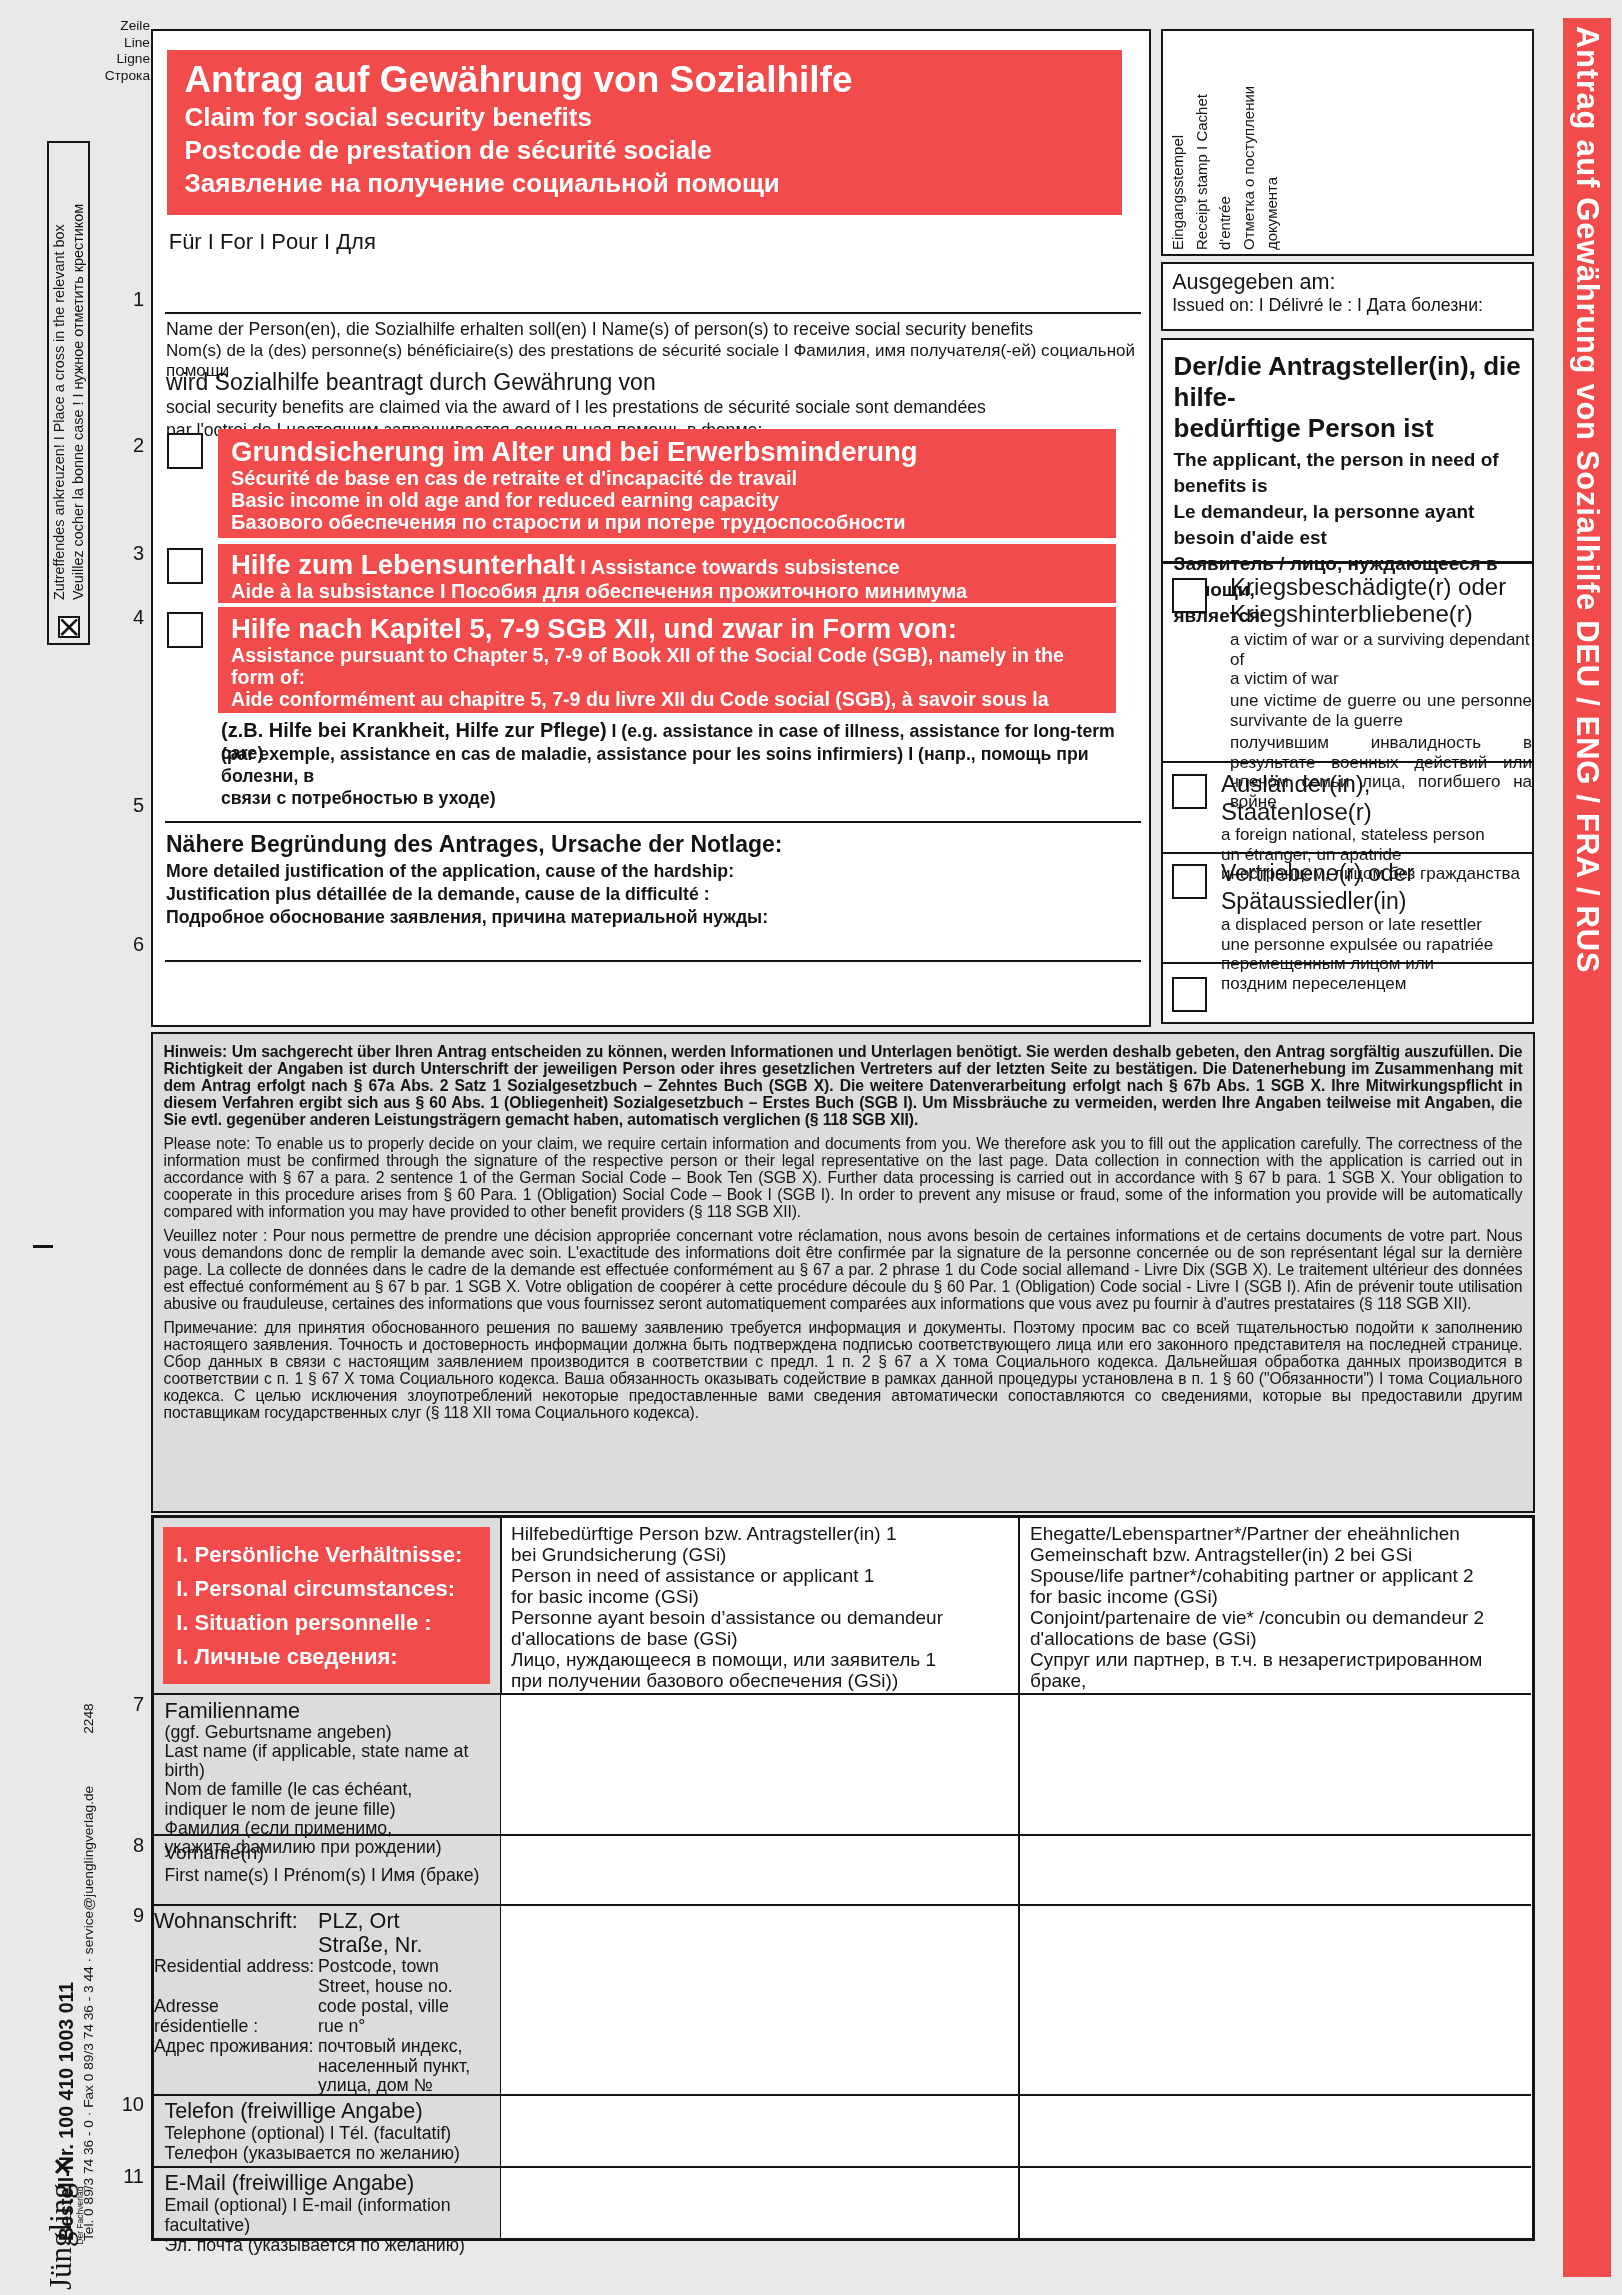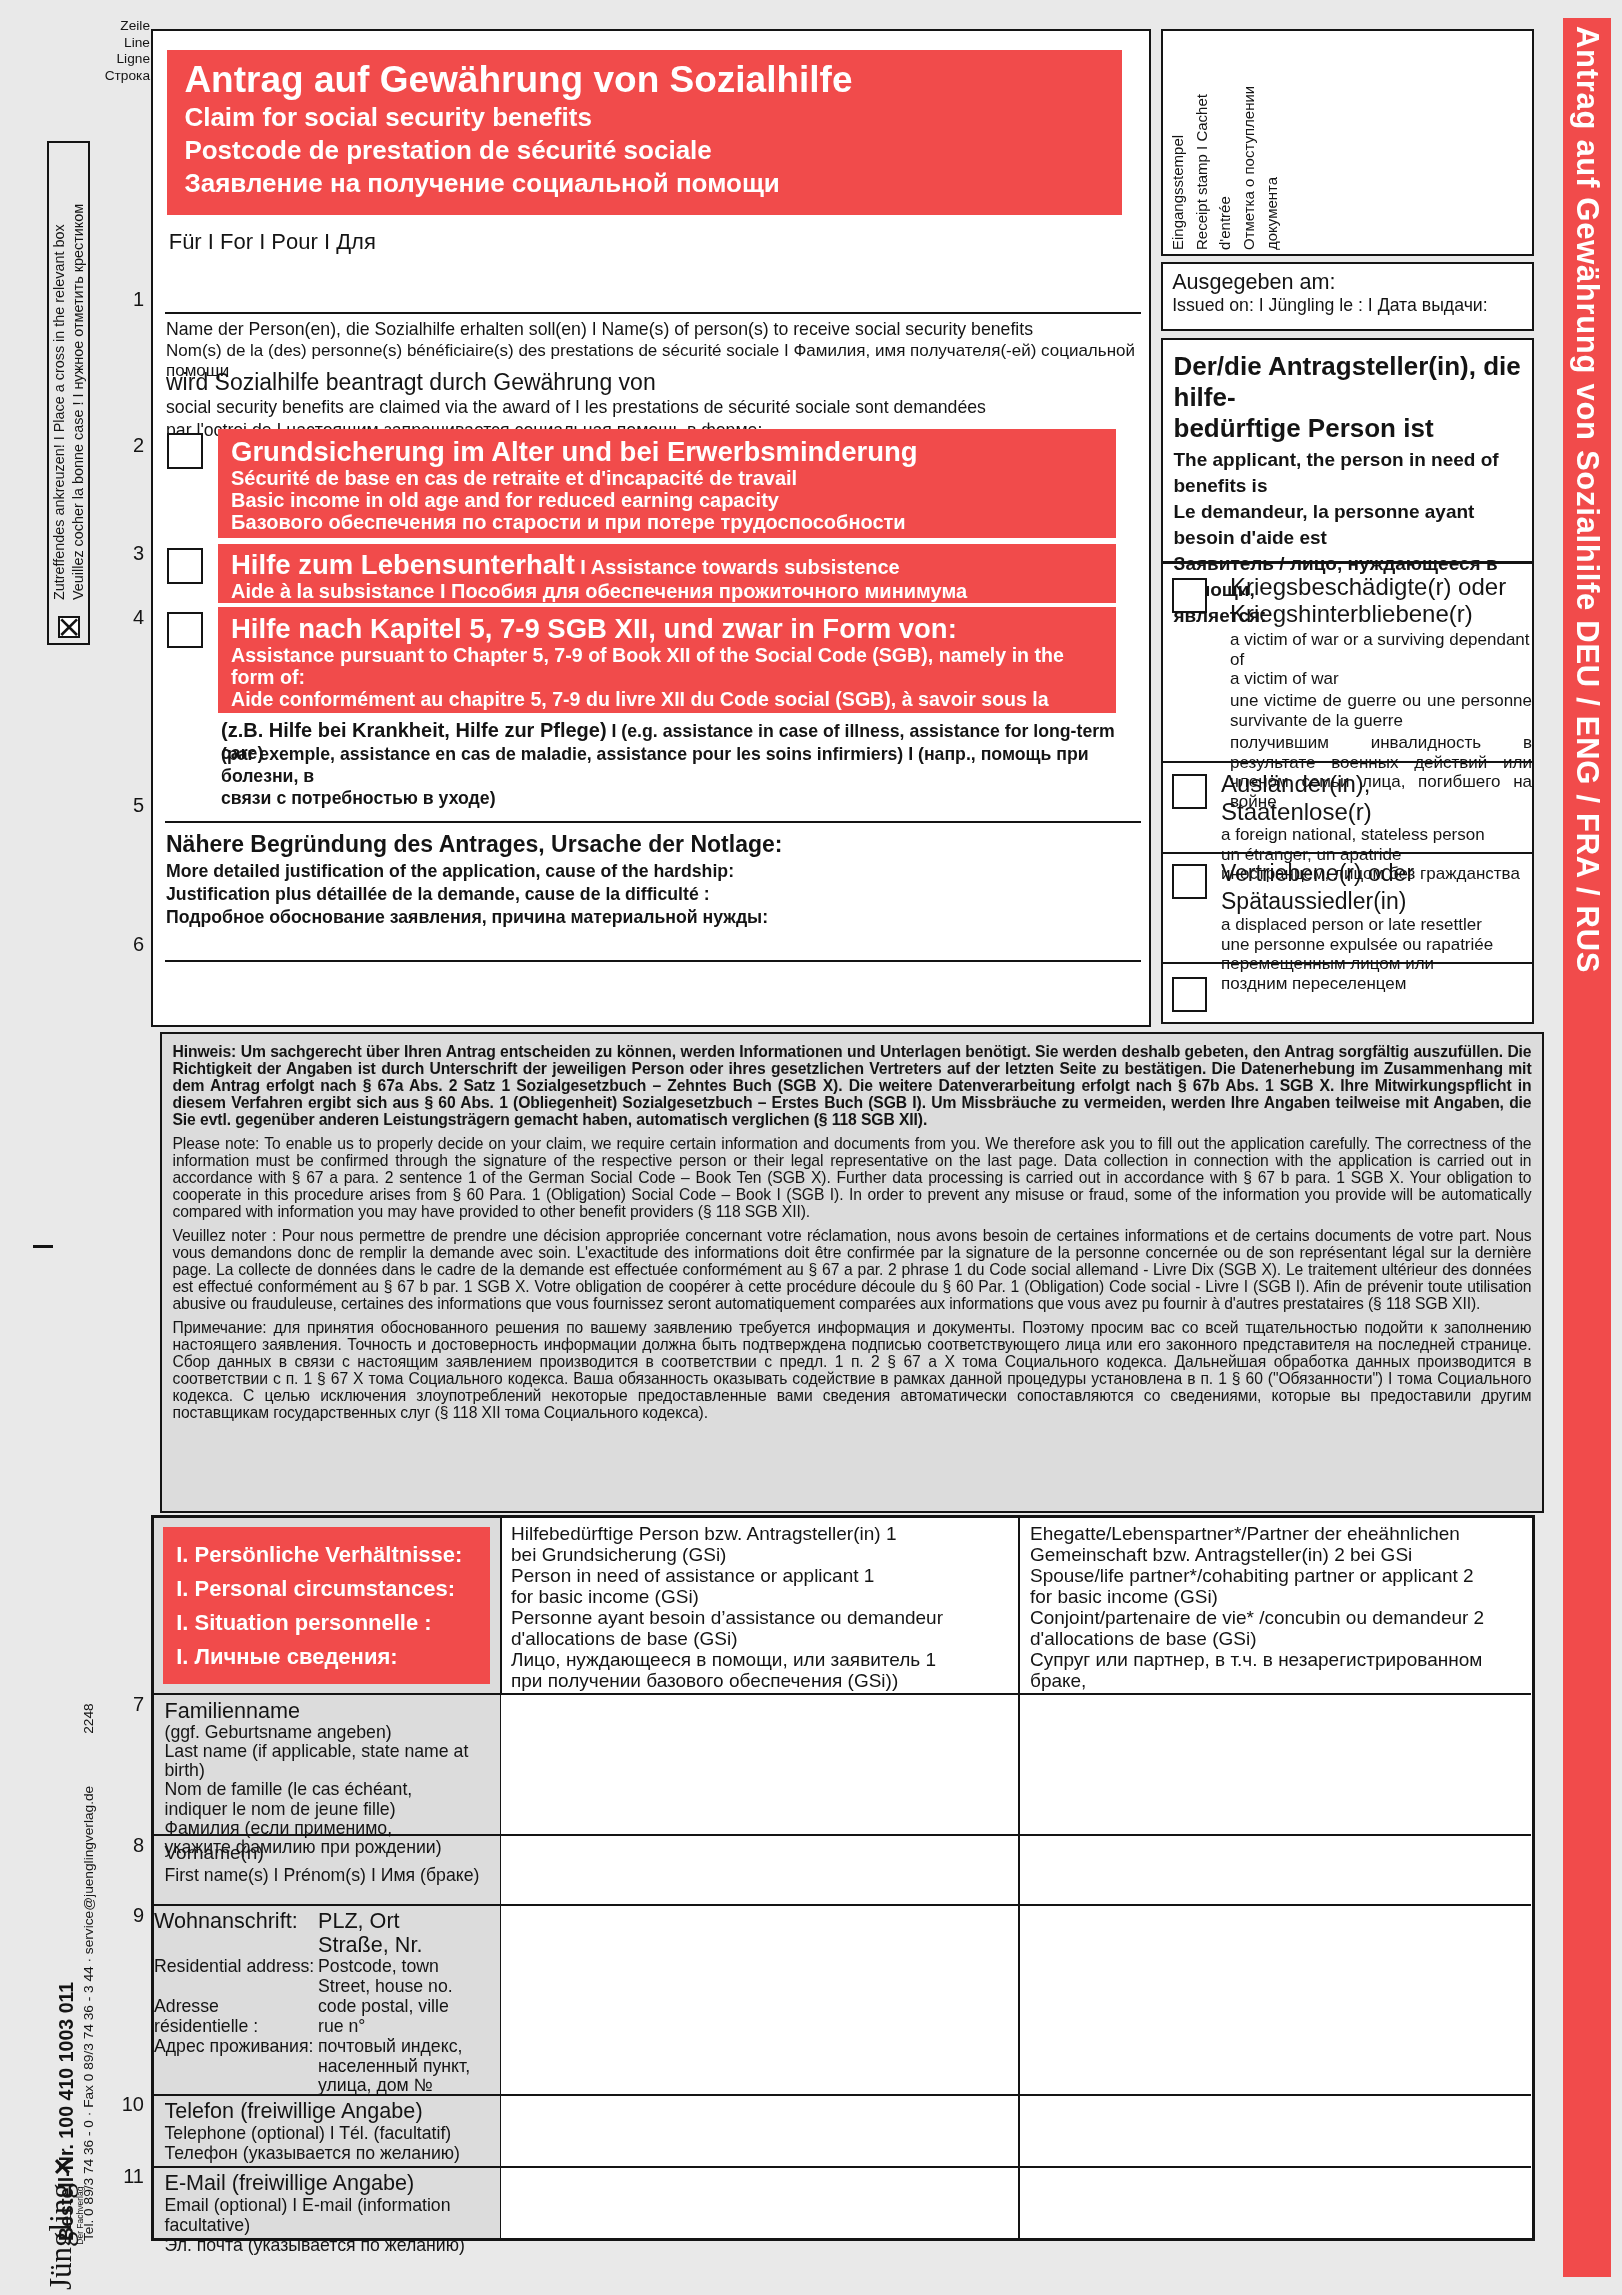--- a/index.html
+++ b/index.html
@@ -146,21 +146,21 @@
   <div class="abs box" style="left:1161px;top:29.4px;width:373px;height:227px;box-sizing:border-box;">
     <div class="vtext abs" style="left:2.6px;top:5.2px;height:213px;font-size:15px;line-height:23.6px;">
       <div>Eingangsstempel</div>
       <div>Receipt stamp  I  Cachet d'entrée</div>
       <div>Отметка о поступлении документа</div>
     </div>
   </div>
 
   <div class="abs box" style="left:1161px;top:262px;width:373px;height:69px;box-sizing:border-box;padding:5.2px 9.2px;">
     <div style="font-size:21.6px;line-height:26px;">Ausgegeben am:</div>
-    <div style="font-size:17.7px;">Issued on:  I  Jüngling le :  I  Дата выдачи:</div>
+    <div style="font-size:17.7px;">Issued on:  I  Délivré le :  I  Дата болезни:</div>
   </div>
 
   <div class="abs box" style="left:1161px;top:338px;width:373px;height:686px;box-sizing:border-box;">
 
     <div style="padding:10.5px 10.5px 0 10.5px;">
       <div class="b pre" style="font-size:26px;line-height:31px;">Der/die Antragsteller(in), die hilfe-
 bedürftige Person ist</div>
       <div class="b" style="font-size:19px;line-height:26px;margin-top:3.9px;">The applicant, the person in need of benefits is</div>
       <div class="b" style="font-size:19px;line-height:26px;">Le demandeur, la personne ayant besoin d'aide est</div>
       <div class="b pre" style="font-size:19px;line-height:26px;">Заявитель / лицо, нуждающееся в помощи,
@@ -202,21 +202,21 @@
         <div class="opt-sub" style="margin-top:0;width:281px;">перемещенным лицом или поздним переселенцем</div>
       </div>
     </div>
     <div class="abs" style="left:0;top:622px;width:100%;height:2px;background:var(--ink);"></div>
 
     <div class="abs" style="left:0;top:626px;width:100%;height:58px;">
       <div class="cb" style="left:9.2px;top:10.5px;width:35px;height:35px;"></div>
     </div>
   </div>
 
-  <div class="abs" style="left:160px;top:1032px;width:1384px;height:481px;background:var(--panel);border:2px solid var(--ink);box-sizing:border-box;padding:8.5px 10.5px;">
+  <div class="abs" style="left:151px;top:1032px;width:1384px;height:481px;background:var(--panel);border:2px solid var(--ink);box-sizing:border-box;padding:8.5px 10.5px;">
     <p class="notice-p b">Hinweis: Um sachgerecht über Ihren Antrag entscheiden zu können, werden Informationen und Unterlagen benötigt. Sie werden deshalb gebeten, den Antrag sorgfältig auszufüllen. Die Richtigkeit der Angaben ist durch Unterschrift der jeweiligen Person oder ihres gesetzlichen Vertreters auf der letzten Seite zu bestätigen. Die Datenerhebung im Zusammenhang mit dem Antrag erfolgt nach § 67a Abs. 2 Satz 1 Sozialgesetzbuch – Zehntes Buch (SGB X). Die weitere Datenverarbeitung erfolgt nach § 67b Abs. 1 SGB X. Ihre Mitwirkungspflicht in diesem Verfahren ergibt sich aus § 60 Abs. 1 (Obliegenheit) Sozialgesetzbuch – Erstes Buch (SGB I). Um Missbräuche zu vermeiden, werden Ihre Angaben teilweise mit Angaben, die Sie evtl. gegenüber anderen Leistungsträgern gemacht haben, automatisch verglichen (§ 118 SGB XII).</p>
     <p class="notice-p">Please note: To enable us to properly decide on your claim, we require certain information and documents from you. We therefore ask you to fill out the application carefully. The correctness of the information must be confirmed through the signature of the respective person or their legal representative on the last page. Data collection in connection with the application is carried out in accordance with § 67 a para. 2 sentence 1 of the German Social Code – Book Ten (SGB X). Further data processing is carried out in accordance with § 67 b para. 1 SGB X. Your obligation to cooperate in this procedure arises from § 60 Para. 1 (Obligation) Social Code – Book I (SGB I). In order to prevent any misuse or fraud, some of the information you provide will be automatically compared with information you may have provided to other benefit providers (§ 118 SGB XII).</p>
     <p class="notice-p">Veuillez noter : Pour nous permettre de prendre une décision appropriée concernant votre réclamation, nous avons besoin de certaines informations et de certains documents de votre part. Nous vous demandons donc de remplir la demande avec soin. L'exactitude des informations doit être confirmée par la signature de la personne concernée ou de son représentant légal sur la dernière page. La collecte de données dans le cadre de la demande est effectuée conformément au § 67 a par. 2 phrase 1 du Code social allemand - Livre Dix (SGB X). Le traitement ultérieur des données est effectué conformément au § 67 b par. 1 SGB X. Votre obligation de coopérer à cette procédure découle du § 60 Par. 1 (Obligation) Code social - Livre I (SGB I). Afin de prévenir toute utilisation abusive ou frauduleuse, certaines des informations que vous fournissez seront automatiquement comparées aux informations que vous avez pu fournir à d'autres prestataires (§ 118 SGB XII).</p>
     <p class="notice-p" style="margin-bottom:0;">Примечание: для принятия обоснованного решения по вашему заявлению требуется информация и документы. Поэтому просим вас со всей тщательностью подойти к заполнению настоящего заявления. Точность и достоверность информации должна быть подтверждена подписью соответствующего лица или его законного представителя на последней странице. Сбор данных в связи с настоящим заявлением производится в соответствии с предл. 1 п. 2 § 67 а Х тома Социального кодекса. Дальнейшая обработка данных производится в соответствии с п. 1 § 67 Х тома Социального кодекса. Ваша обязанность оказывать содействие в рамках данной процедуры установлена в п. 1 § 60 ("Обязанности") I тома Социального кодекса. С целью исключения злоупотреблений некоторые предоставленные вами сведения автоматически сопоставляются со сведениями, которые вы предоставили другим поставщикам государственных слуг (§ 118 XII тома Социального кодекса).</p>
   </div>
 
   <div class="abs" style="left:151px;top:1515px;width:1384px;height:726px;border:3.3px solid var(--ink);box-sizing:border-box;background:#fff;">
 
     <div class="abs" style="left:0;top:0;width:346px;height:720px;background:var(--panel);"></div>
 

